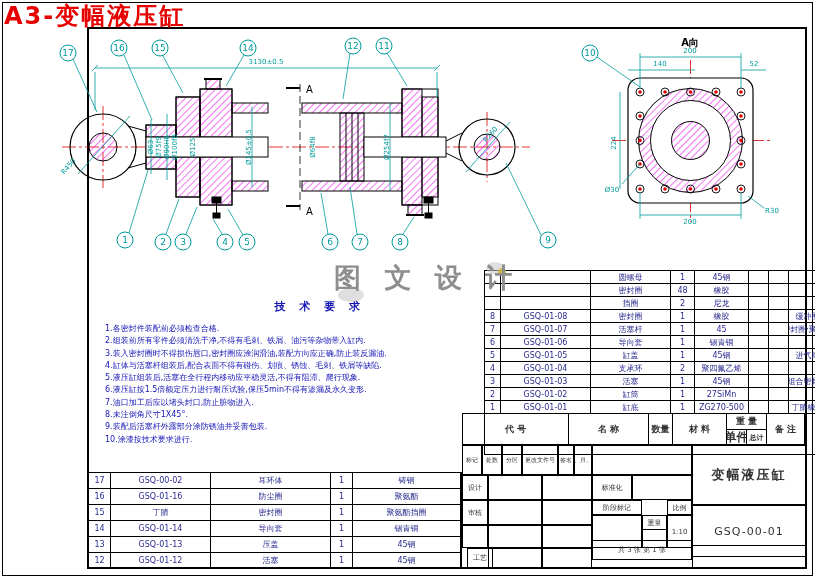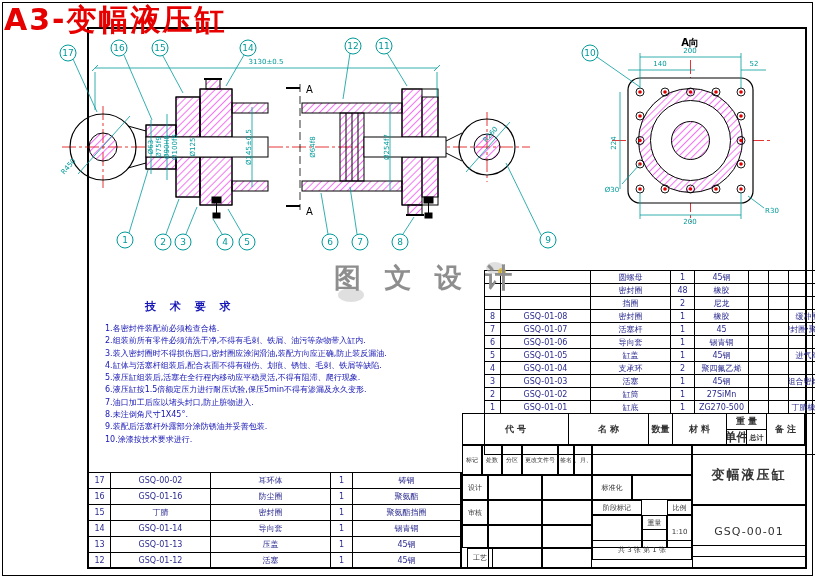--- a/index.html
+++ b/index.html
@@ -1,26 +1,26 @@
 <!DOCTYPE html>
 <html><head>
 <meta charset="utf-8">
 <style>
   html,body{margin:0;padding:0}
   body{width:815px;height:578px;position:relative;background:#fff;overflow:hidden;
        font-family:"DejaVu Sans","Liberation Sans",sans-serif}
   #cad{position:absolute;left:0;top:0;z-index:1}
-  #banner{position:absolute;left:4px;top:0;font-size:30px;font-weight:bold;color:#e60000;
+  #banner{position:absolute;left:4px;top:0;font-size:24px;font-weight:bold;color:#e60000;
           letter-spacing:2px;z-index:6;white-space:nowrap}
   #watermark{position:absolute;left:334px;top:260px;font-size:27px;color:#8e8e8e;font-weight:bold;
              letter-spacing:7px;z-index:5;white-space:nowrap}
   .blob{position:absolute;background:#c4c4c4;border-radius:50%;opacity:.55;z-index:4}
   #blob-y{background:#d8b830;opacity:.8}
   #tech{position:absolute;left:105px;top:299px;width:356px;z-index:2;color:#1515b5}
-  #tech .t{font-size:11px;font-weight:bold;letter-spacing:5px;text-align:left;width:220px;margin:0 0 9px 40px}
+  #tech .t{font-size:11px;font-weight:bold;letter-spacing:5px;text-align:right;width:220px;margin:0 0 9px 40px}
   .tl{font-size:8px;line-height:12.3px;white-space:nowrap}
   .grid{position:absolute;display:grid;border:1px solid #000;box-sizing:border-box;z-index:3}
   .c{border-right:1px solid #000;border-bottom:1px solid #000;font-size:8px;color:#2b2b8f;
      display:flex;align-items:center;justify-content:center;overflow:hidden;white-space:nowrap}
   #parts-left{left:88px;top:472px;width:374px;height:96px;
      grid-template-columns:22px 100px 120px 22px auto;grid-auto-rows:16px}
   #bom{left:484px;top:270px;width:344px;height:185px;
      grid-template-columns:16px 90px 80px 24px 54px 20px 20px auto;grid-auto-rows:13px}
   #bomh{left:462px;top:413px;width:344px;height:32px;
      grid-template-columns:106px 80px 24px 54px 20px 20px auto;grid-template-rows:16px 16px}

